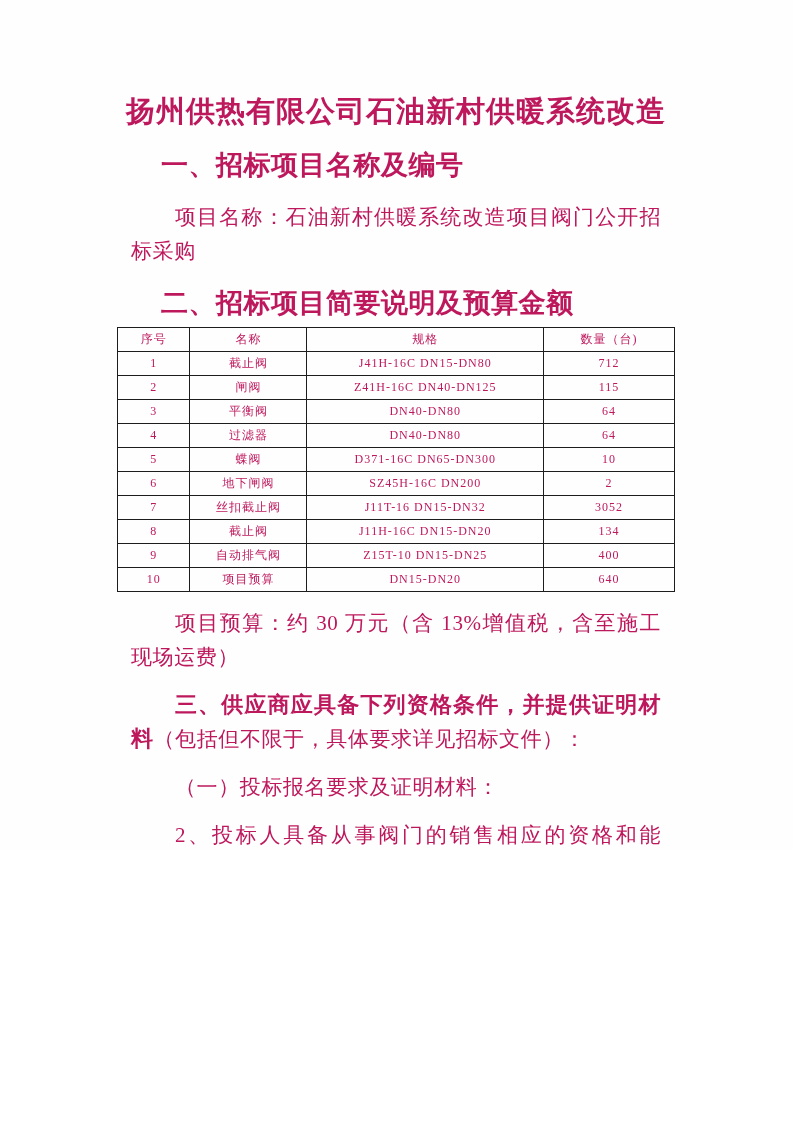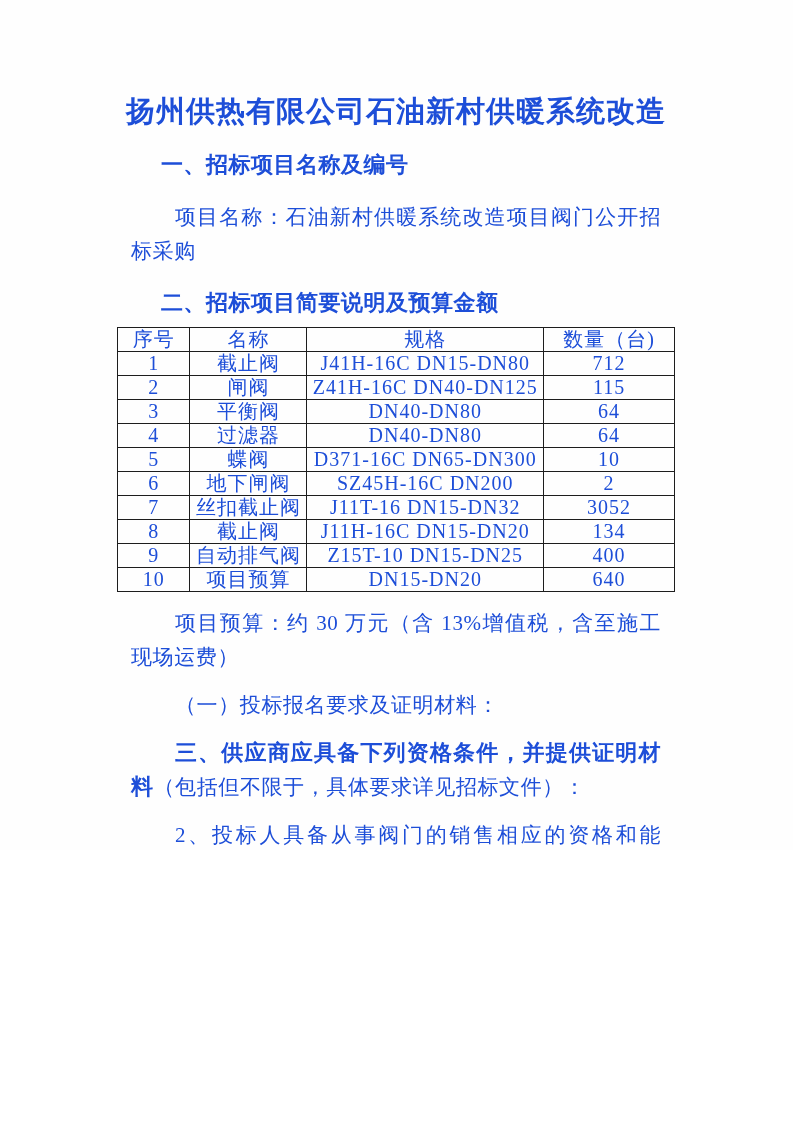--- a/index.html
+++ b/index.html
@@ -7,42 +7,42 @@
     padding: 0;
     background: #ffffff;
   }
   .page {
     position: relative;
     width: 793px;
     height: 850px;
     background: #fefefe;
     overflow: hidden;
     font-family: "Liberation Serif", "DejaVu Serif", serif;
-    color: #1d4ed8;
+    color: #be185d;
   }
   .content {
     position: absolute;
     left: 117px;
     top: 84px;
     width: 558px;
   }
   .doc-title {
     margin: 0 0 6px 0;
     font-size: 29px;
     line-height: 54px;
     font-weight: 700;
     text-align: center;
     letter-spacing: 1px;
   }
   .doc-title .tl { display: block; }
   .heading {
     margin: 0;
     font-family: "Liberation Sans", "DejaVu Sans", sans-serif;
     font-weight: 700;
-    font-size: 22px;
+    font-size: 27px;
     line-height: 42px;
     text-indent: 44px;
     letter-spacing: 0.5px;
   }
   .body {
     margin: 14px;
     font-size: 21px;
     line-height: 34px;
     text-indent: 44px;
     text-align: justify;
@@ -53,21 +53,21 @@
     border-collapse: collapse;
     margin: 3px 0 4px 0;
     table-layout: fixed;
   }
   .spec-table th,
   .spec-table td {
     border: 1.6px solid #1d1d1d;
     text-align: center;
     vertical-align: middle;
     font-weight: 400;
-    font-size: 20px;
+    font-size: 12px;
     height: 23px;
     line-height: 23px;
     padding: 0 2px;
     letter-spacing: 1px;
     overflow: hidden;
     white-space: nowrap;
   }
   .col-seq  { width: 13%; }
   .col-name { width: 21%; }
   .col-spec { width: 42.5%; }
@@ -172,19 +172,19 @@
           <td>10</td>
           <td>项目预算</td>
           <td>DN15-DN20</td>
           <td>640</td>
         </tr>
       </tbody>
     </table>
 
     <p class="body">项目预算：约 30 万元（含 13%增值税，含至施工现场运费）</p>
 
+    <p class="body"><span class="s3-bold">三、供应商应具备下列资格条件，并提供证明材料</span><span class="s3-reg">（包括但不限于，具体要求详见招标文件）：</span></p>
+
     <p class="body">（一）投标报名要求及证明材料：</p>
-
-    <p class="body"><span class="s3-bold">三、供应商应具备下列资格条件，并提供证明材料</span><span class="s3-reg">（包括但不限于，具体要求详见招标文件）：</span></p>
     <p class="body">2、投标人具备从事阀门的销售相应的资格和能力。生产厂家需具有中华人民共和国特种设备制造许可证（压力管道元件）A 级证书，具有质量检测报告，具有 ISO9001 质量</p>
 
   </div>
 </div>
 
 </body></html>

